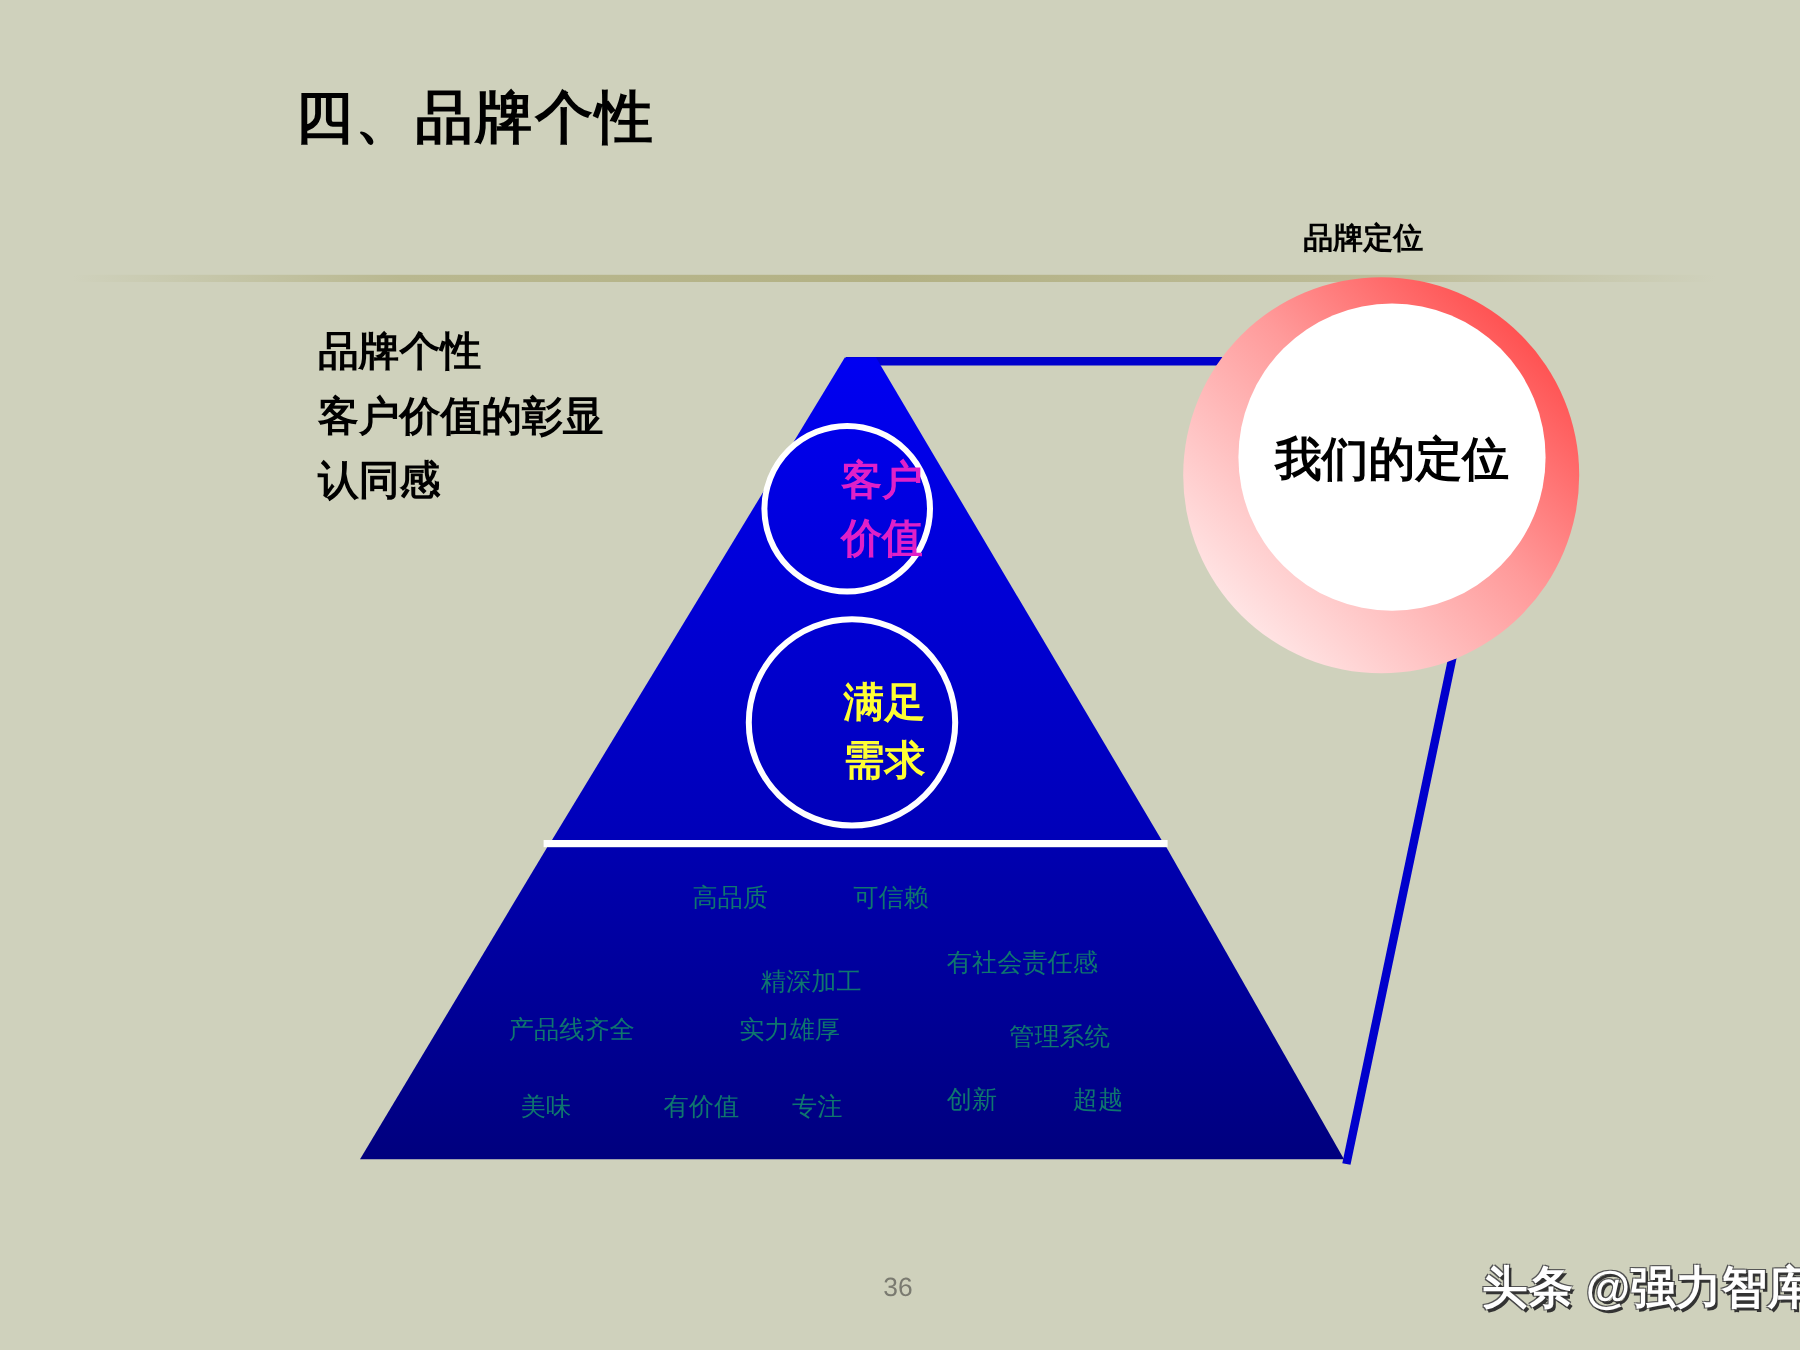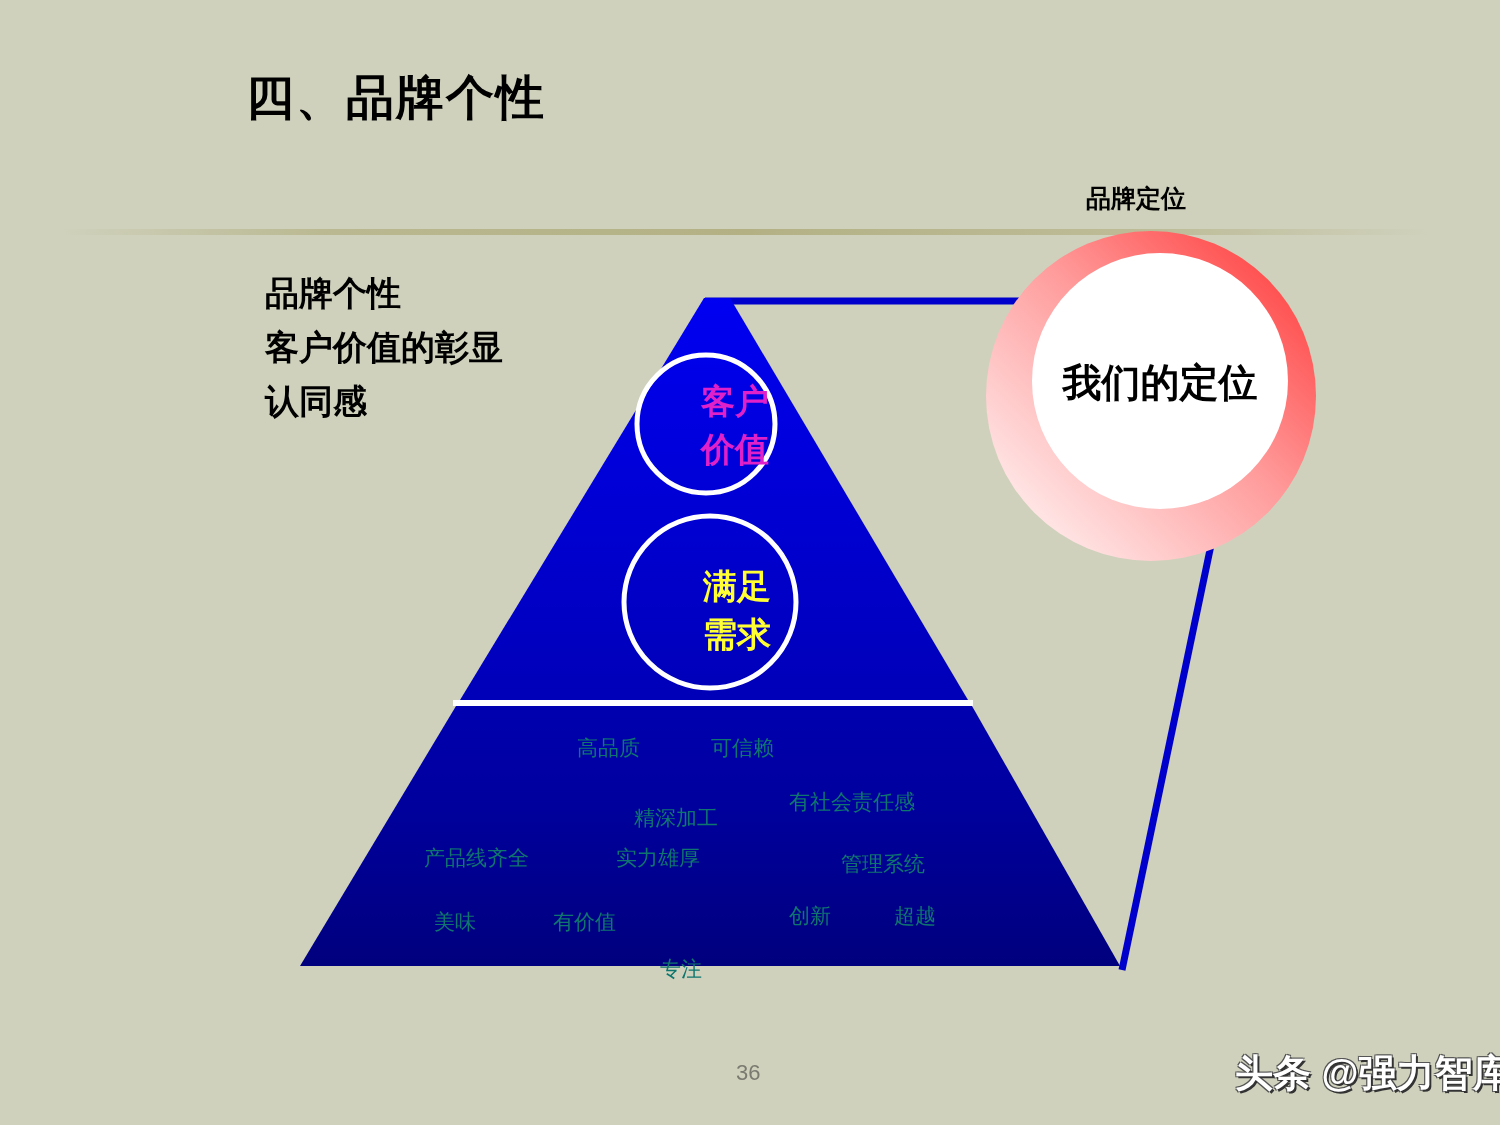--- a/index.html
+++ b/index.html
@@ -116,18 +116,18 @@
 
 <div class="abs attr" style="left:577px; top:734px;">高品质</div>
 <div class="abs attr" style="left:711px; top:734px;text-align:center;">可信赖</div>
 <div class="abs attr" style="left:634px; top:784px;margin-top:20px;">精深加工</div>
 <div class="abs attr" style="left:789px; top:788px;">有社会责任感</div>
 <div class="abs attr" style="left:424px; top:844px;">产品线齐全</div>
 <div class="abs attr" style="left:616px; top:844px;">实力雄厚</div>
 <div class="abs attr" style="left:841px; top:850px;">管理系统</div>
 <div class="abs attr" style="left:434px; top:908px;">美味</div>
 <div class="abs attr" style="left:553px; top:908px;">有价值</div>
-<div class="abs attr" style="left:660px; top:908px;margin-top:47px;">专注</div>
+<div class="abs attr" style="left:660px; top:908px;">专注</div>
 <div class="abs attr" style="left:789px; top:902px;">创新</div>
 <div class="abs attr" style="left:894px; top:902px;">超越</div>
 
 <div class="abs page-num">36</div>
 <div class="abs watermark">头条 @强力智库</div>
 
 </body></html>

